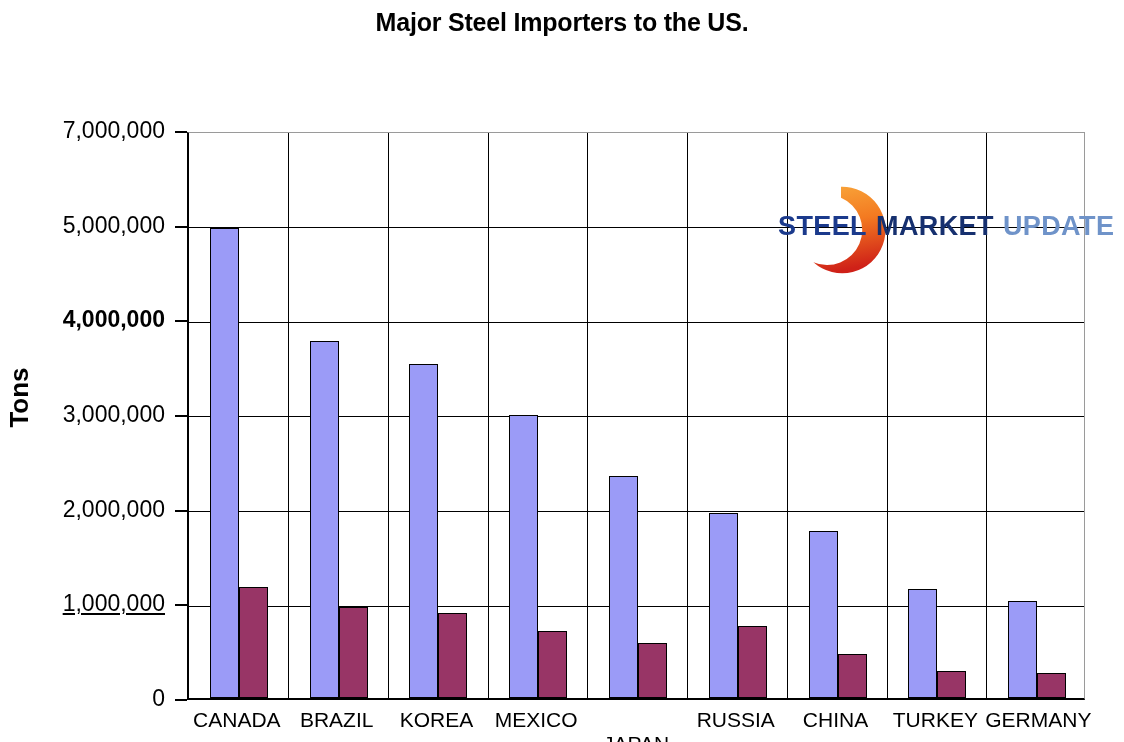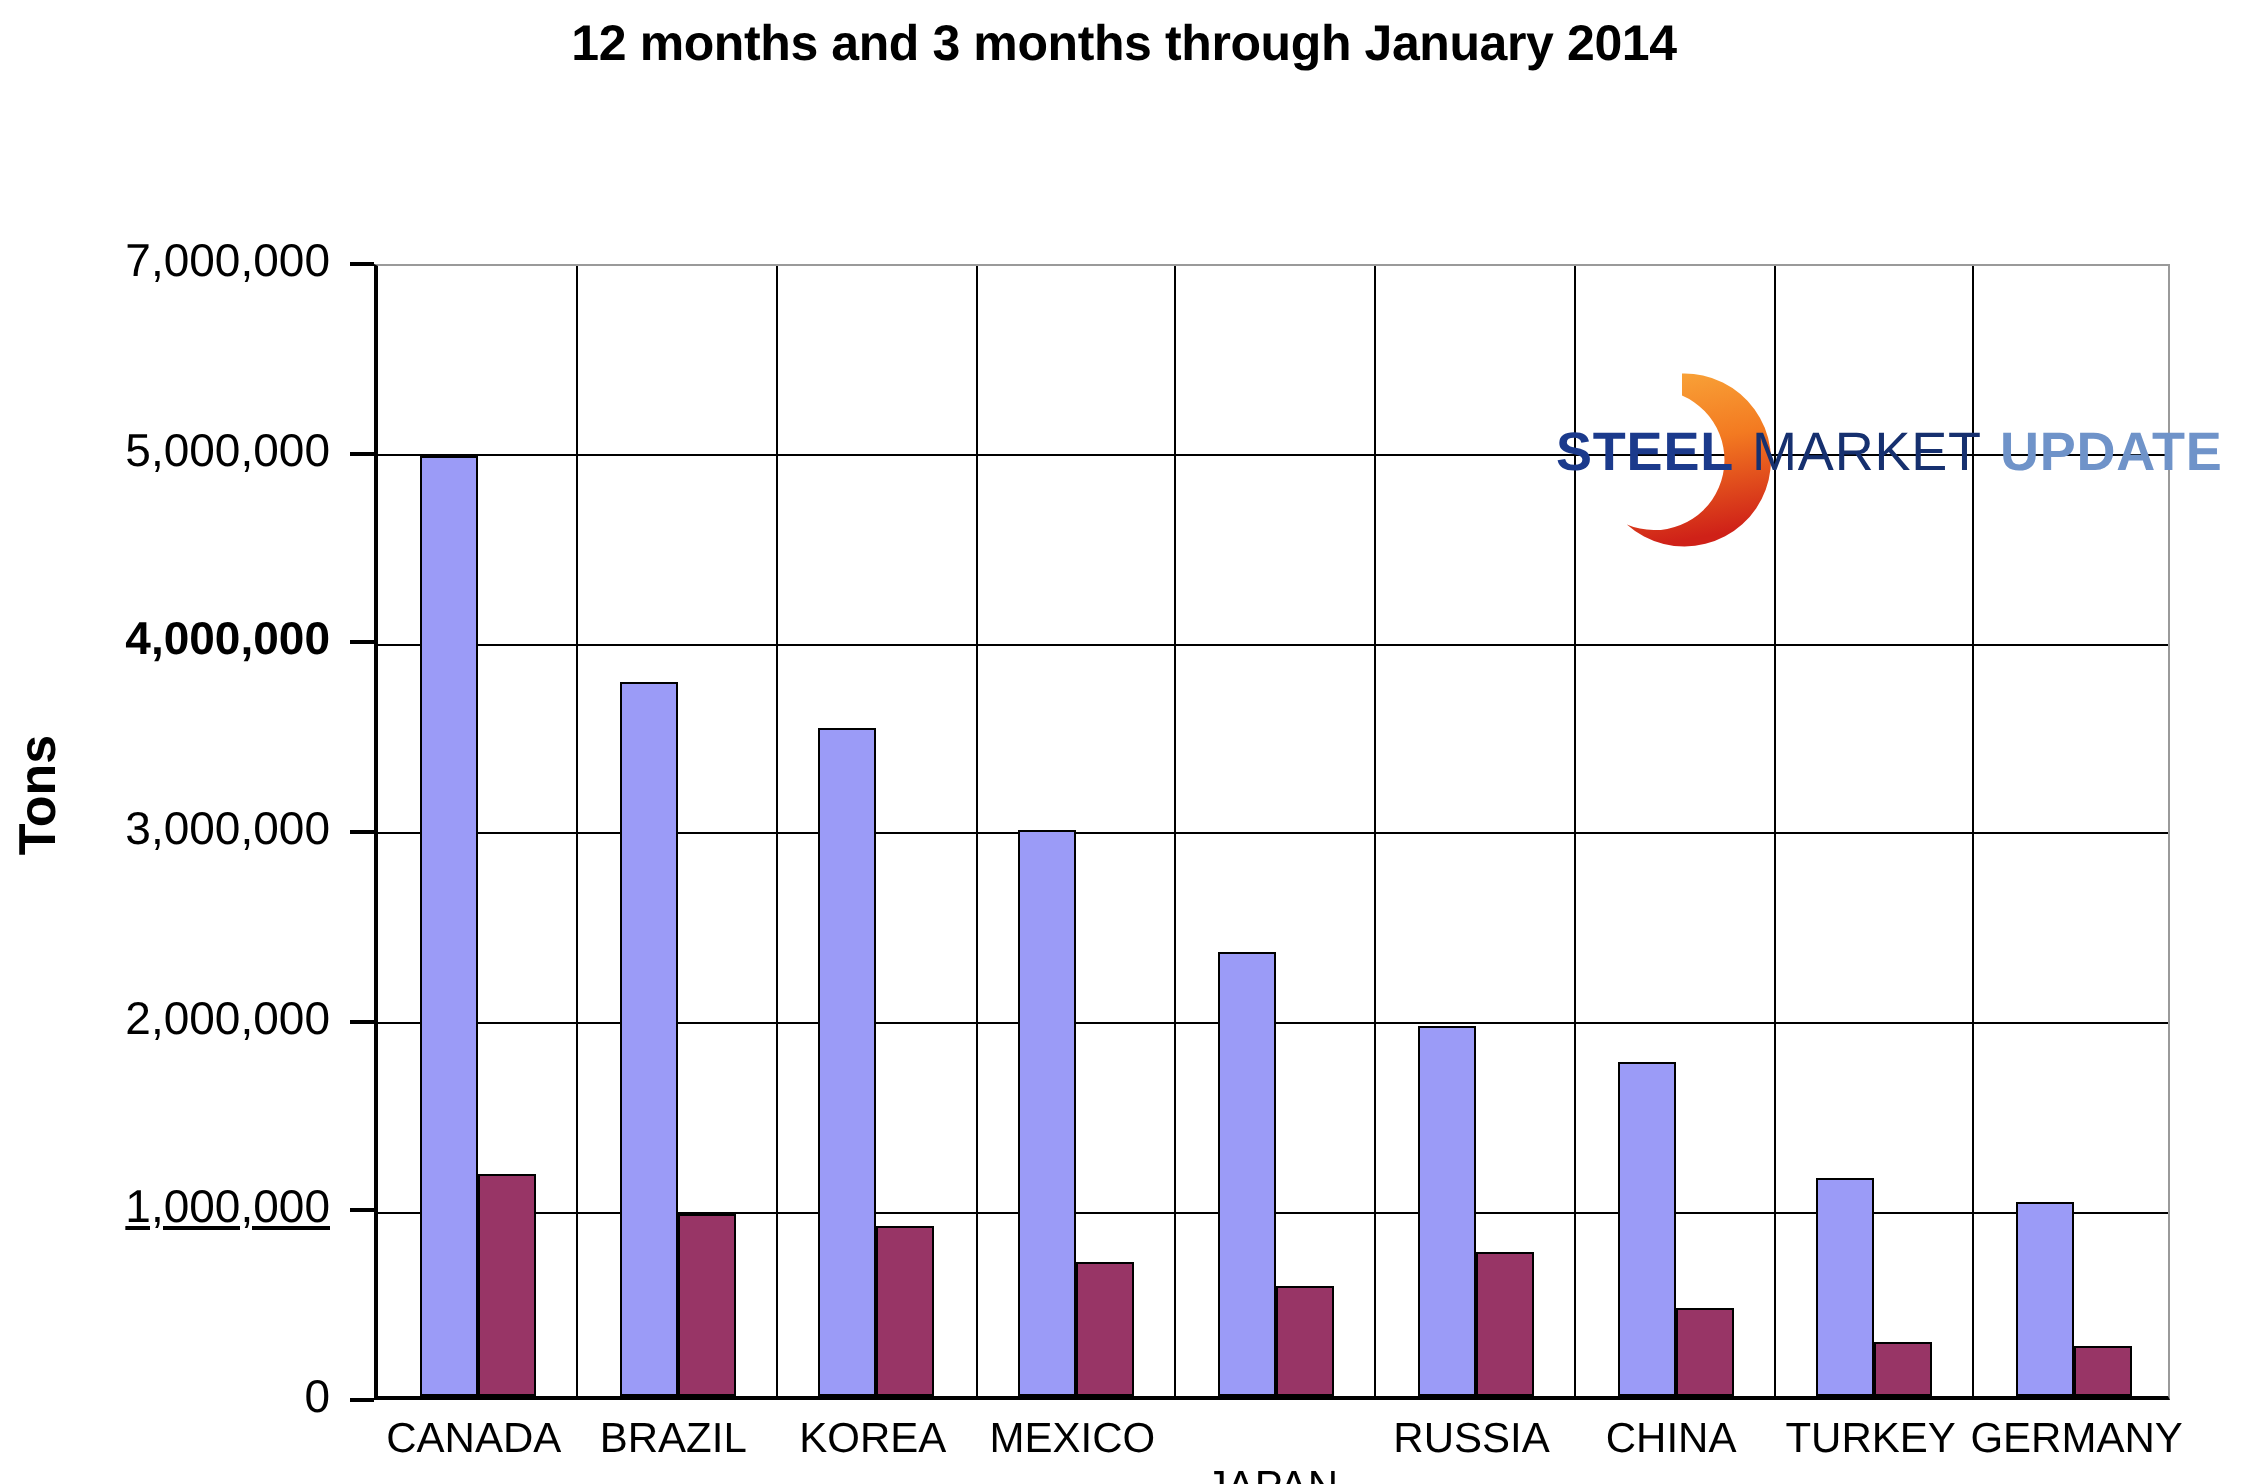--- a/index.html
+++ b/index.html
@@ -127,28 +127,28 @@
   #wm-text {
     position: absolute;
     left: 8px;
     top: 28px;
     font-size: 27px;
     font-weight: bold;
     letter-spacing: 0.4px;
     white-space: nowrap;
   }
   #wm-text .w1 { color: #1b3a8c; font-weight: bold; }
-  #wm-text .w2 { color: #16306f; font-weight: normal; text-align: right; }
+  #wm-text .w2 { color: #16306f; font-weight: bold; text-align: right; }
   #wm-text .w3 { color: #6f93c9; font-weight: bold; }
 </style>
 </head>
 <body>
 
 <div id="chart-title">
-  <span class="line">12 months and 3 months through January 2014</span>
+  <span class="line">Major Steel Importers to the US.</span>
 </div>
 
 <div id="y-axis-title">Tons</div>
 
 <div id="y-ticks-layer">
     <div class="y-tick-mark" style="left: 175px; top: 699px;"></div>
     <div class="y-tick-label" style="left: 0px; width: 165px; right: auto; top: 685px;">0</div>
     <div class="y-tick-mark" style="left: 175px; top: 604.333px;"></div>
     <div class="y-tick-label" style="left: 0px; width: 165px; right: auto; top: 590.333px; text-decoration: underline;">1,000,000</div>
     <div class="y-tick-mark" style="left: 175px; top: 509.667px;"></div>

